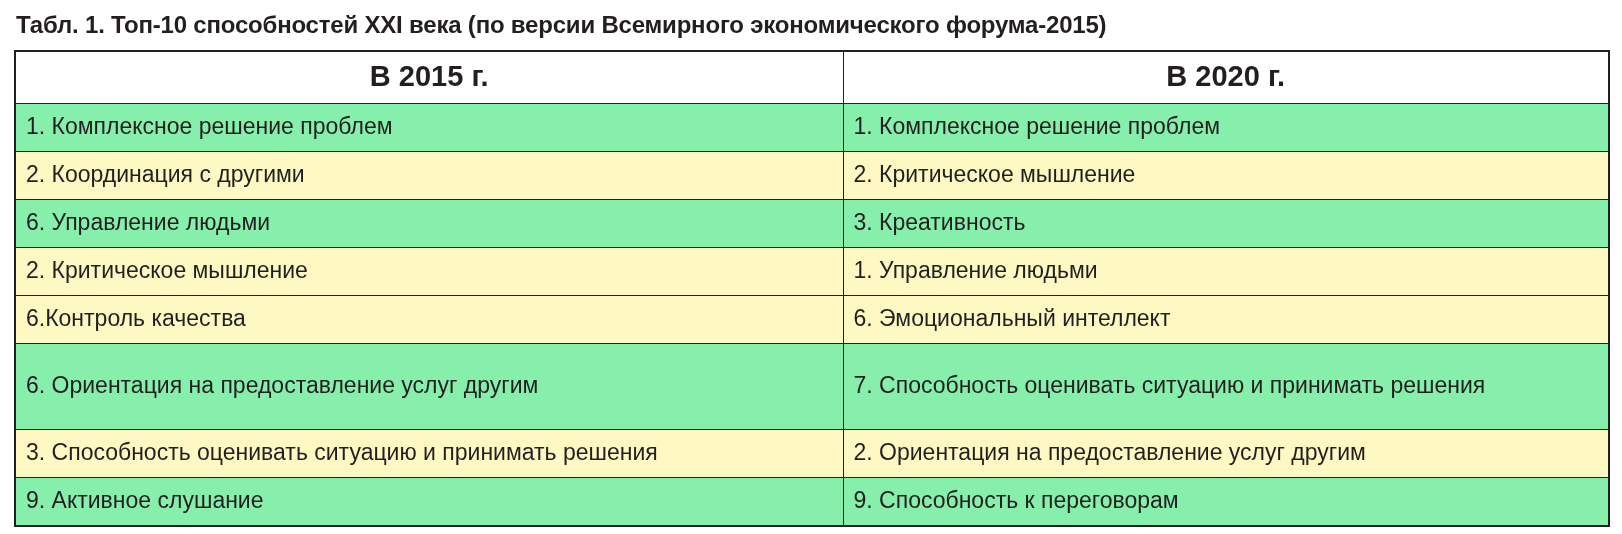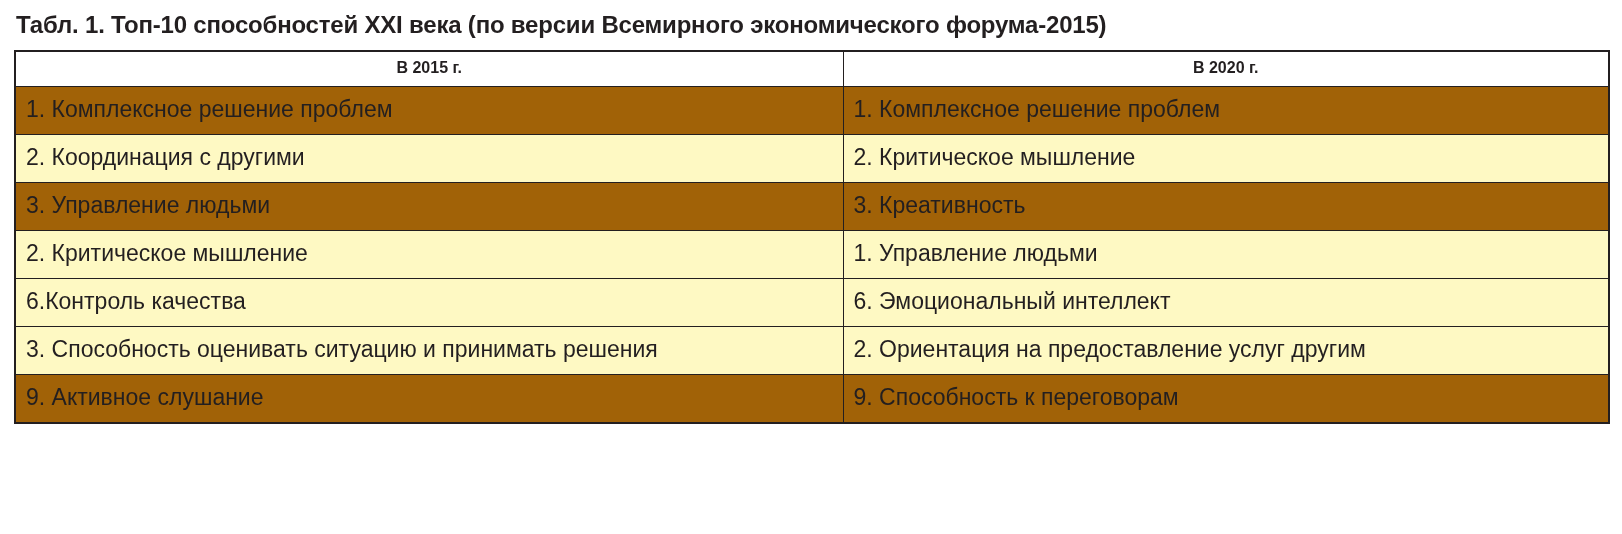--- a/index.html
+++ b/index.html
@@ -41,25 +41,25 @@
     border: 1px solid #231f20;
     font-size: 23px;
     line-height: 1.28;
     vertical-align: middle;
     padding: 4px 10px 5px 10px;
   }
   table.top-table th {
     text-align: center;
     font-weight: bold;
     background: #ffffff;
-    font-size: 16px;
+    font-size: 29px;
     padding: 6px 10px 7px 10px;
   }
   table.top-table tr.shaded td {
-    background: #a16207;
+    background: #86efac;
   }
   table.top-table tr.plain td {
     background: #fef9c3;
   }
   td.cell-left { text-align: left; }
   td.cell-right { text-align: left; }
   tr.tall td { height: 76px; }
   tr.row td { height: 38px; }
 </style>
 </head>
@@ -83,30 +83,34 @@
     <tbody>
       <tr class="row shaded">
         <td class="cell-left">1. Комплексное решение проблем</td>
         <td class="cell-right">1. Комплексное решение проблем</td>
       </tr>
       <tr class="row plain">
         <td class="cell-left">2. Координация с другими</td>
         <td class="cell-right">2. Критическое мышление</td>
       </tr>
       <tr class="row shaded">
-        <td class="cell-left">3. Управление людьми</td>
+        <td class="cell-left">6. Управление людьми</td>
         <td class="cell-right">3. Креативность</td>
       </tr>
       <tr class="row plain">
         <td class="cell-left">2. Критическое мышление</td>
         <td class="cell-right">1. Управление людьми</td>
       </tr>
       <tr class="row plain">
         <td class="cell-left">6.Контроль качества</td>
         <td class="cell-right">6. Эмоциональный интеллект</td>
+      </tr>
+      <tr class="tall shaded">
+        <td class="cell-left">6. Ориентация на предоставление услуг другим</td>
+        <td class="cell-right">7. Способность оценивать ситуацию и принимать решения</td>
       </tr>
       <tr class="row plain">
         <td class="cell-left">3. Способность оценивать ситуацию и принимать решения</td>
         <td class="cell-right">2. Ориентация на предоставление услуг другим</td>
       </tr>
       <tr class="row shaded">
         <td class="cell-left">9. Активное слушание</td>
         <td class="cell-right">9. Способность к переговорам</td>
       </tr>
 

